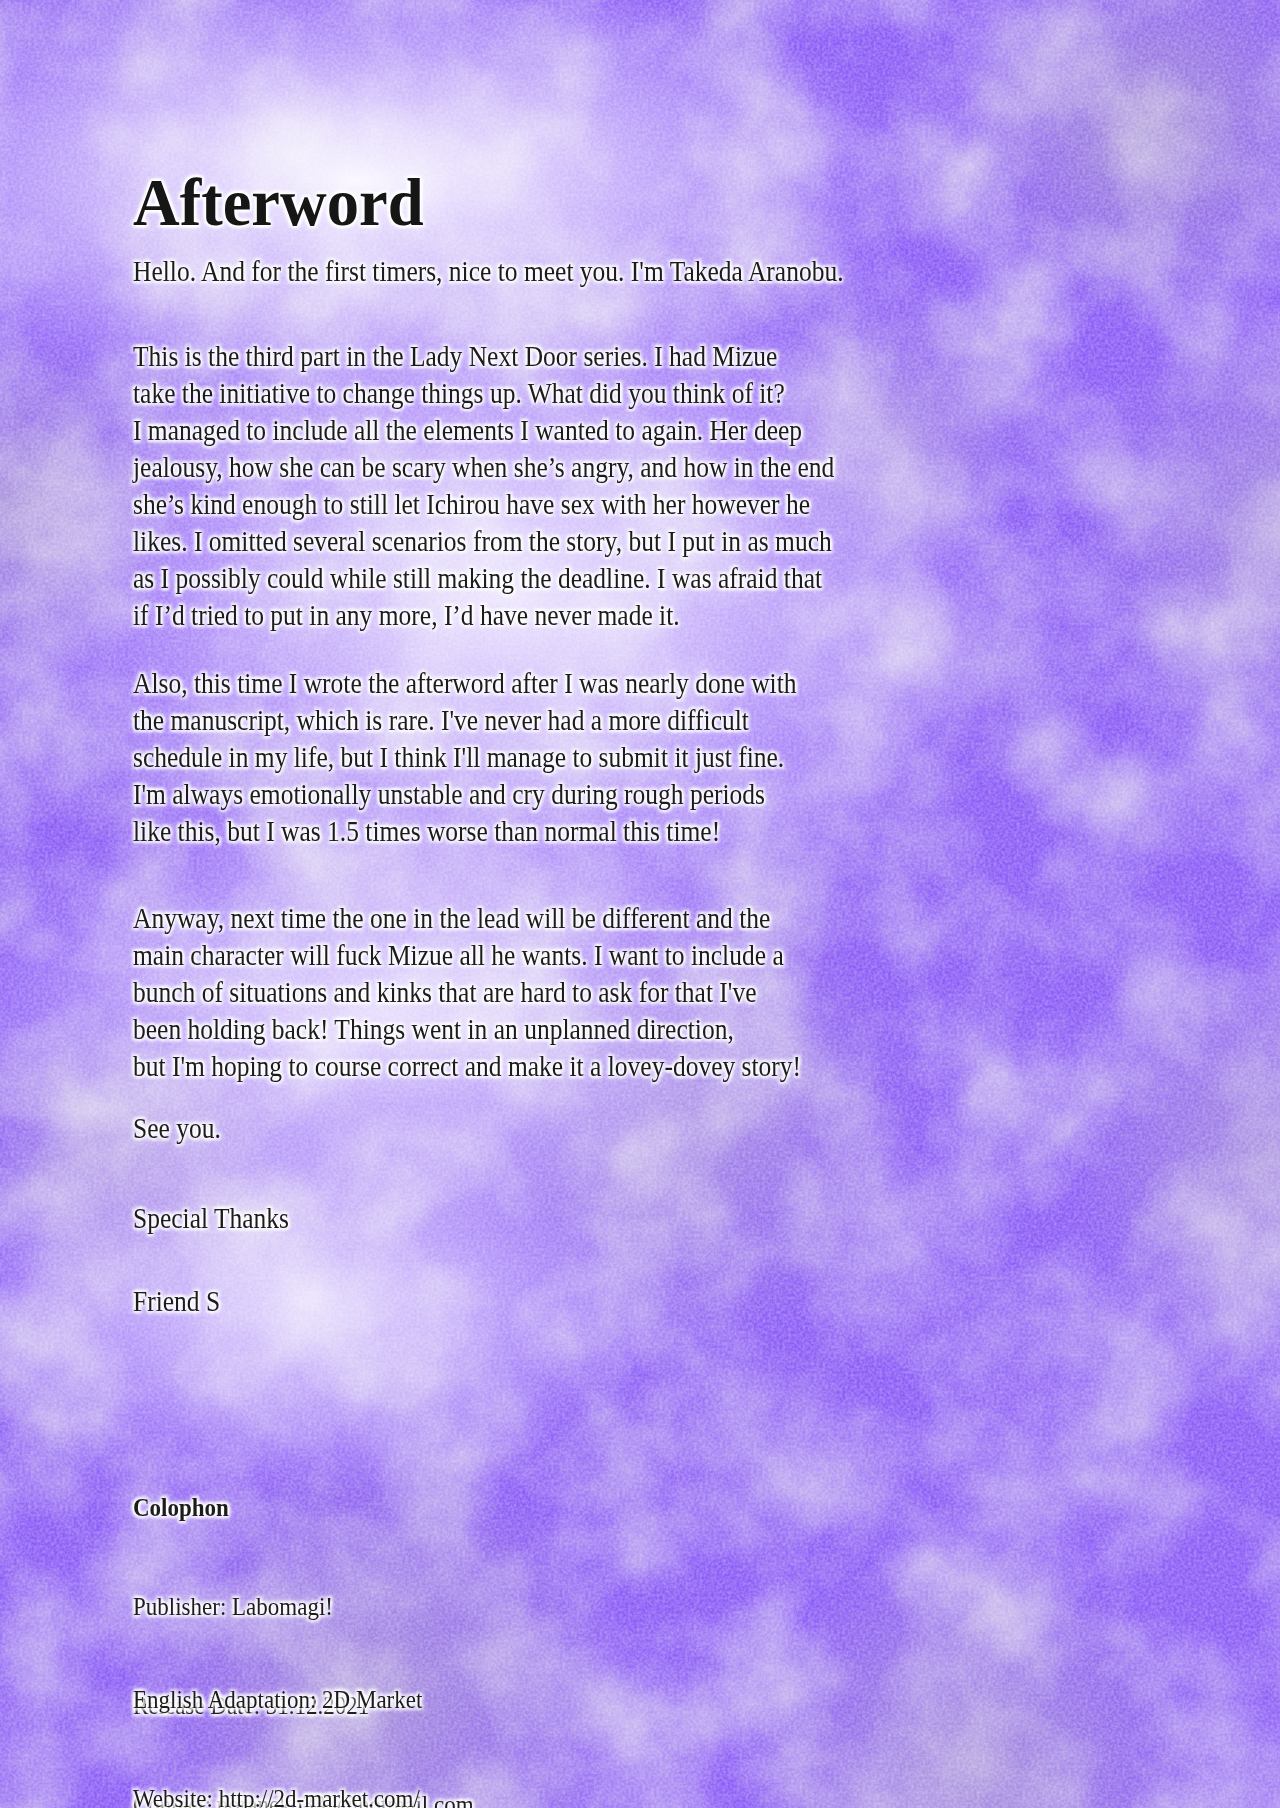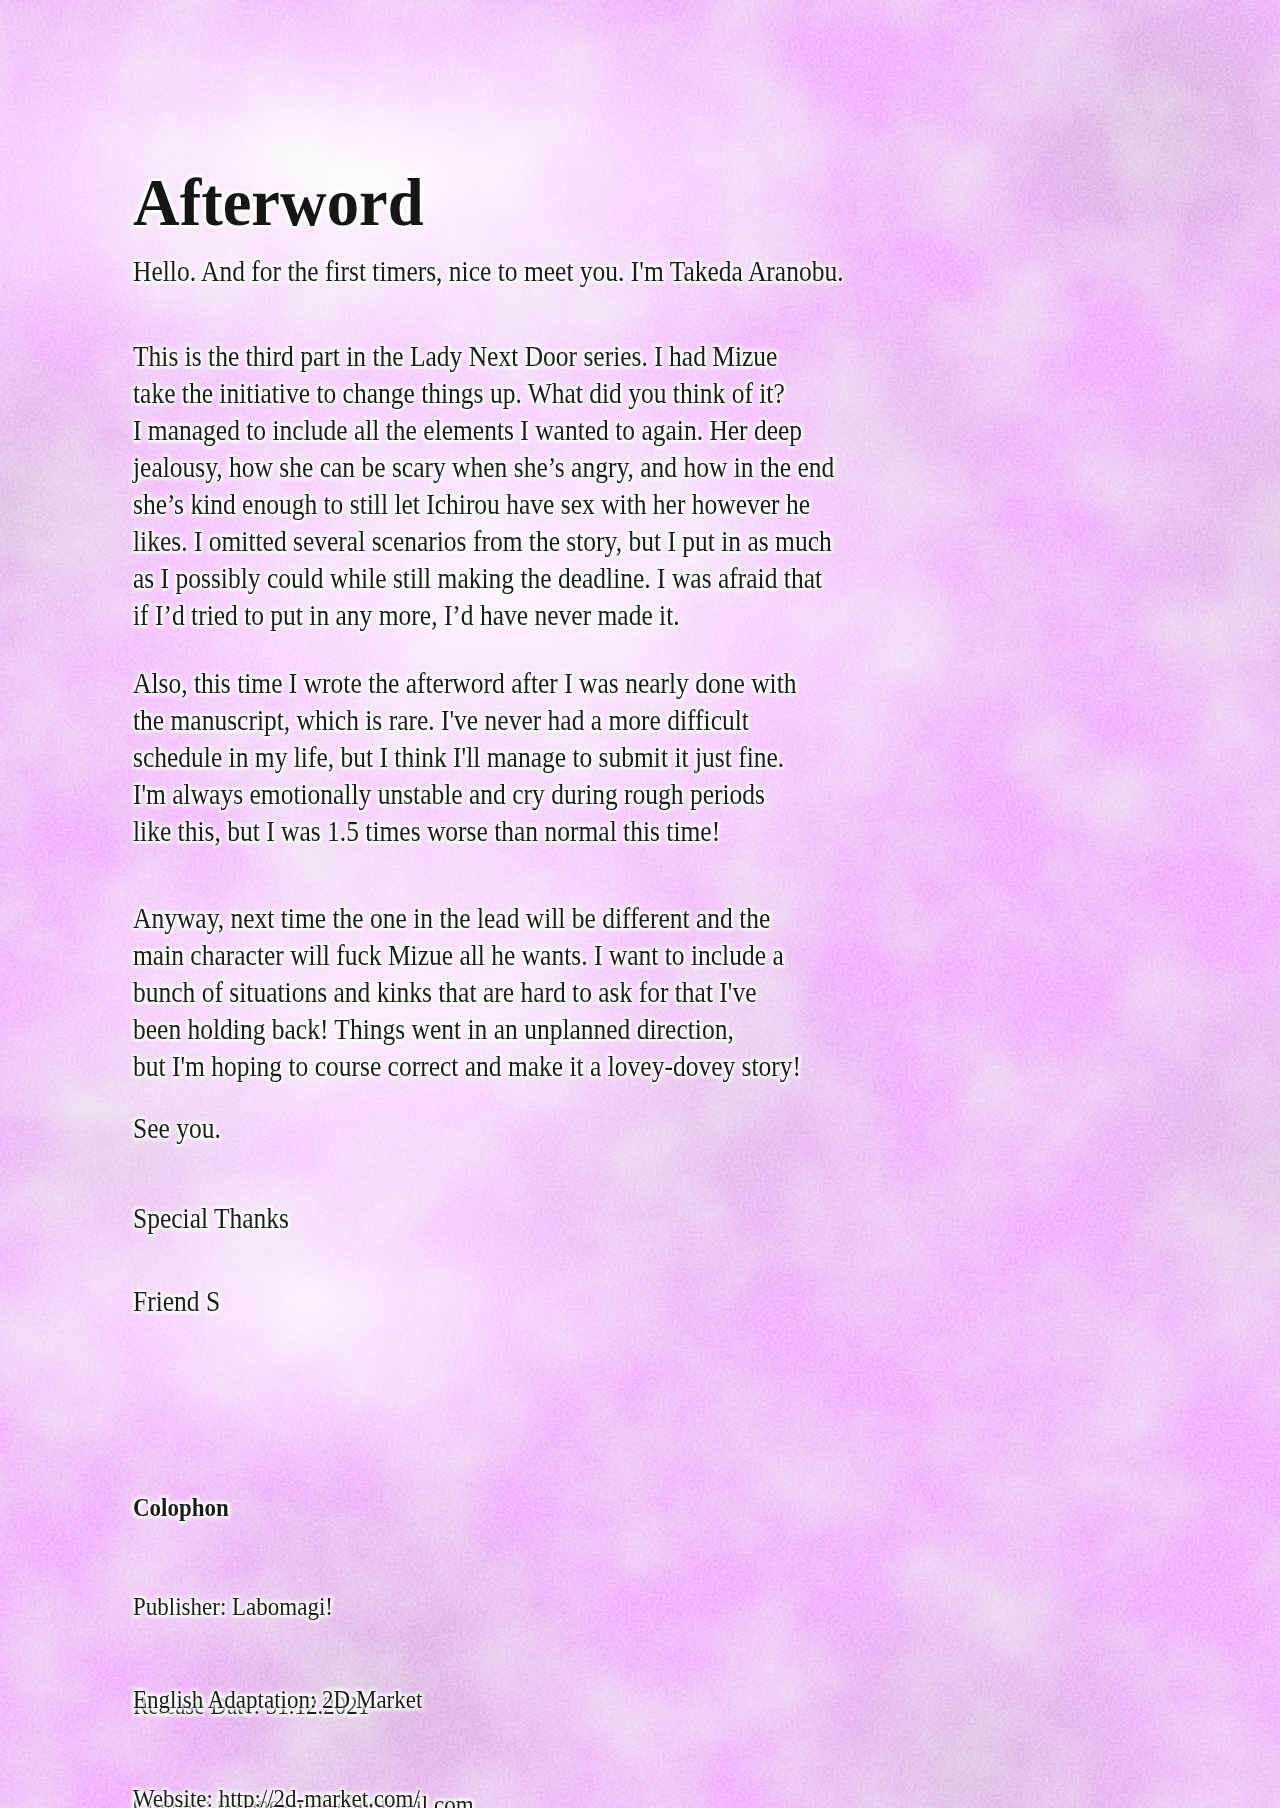--- a/index.html
+++ b/index.html
@@ -2,21 +2,21 @@
 <html><head>
 <meta charset="utf-8">
 <style>
   html, body { margin: 0; padding: 0; }
   body { width: 1280px; height: 1808px; background: #ffffff; overflow: hidden; }
 
   .page {
     position: relative;
     width: 1280px;
     height: 1808px;
-    background: #f0abfc;
+    background: #8b5cf6;
     overflow: hidden;
     font-family: "Liberation Serif", "DejaVu Serif", serif;
     color: #1c1c1c;
   }
 
   
   .blotches {
     position: absolute; inset: 0; z-index: 1;
     background:
       radial-gradient(circle 280px at 90% 7%,  rgba(188,188,188,0.50), transparent 70%),

